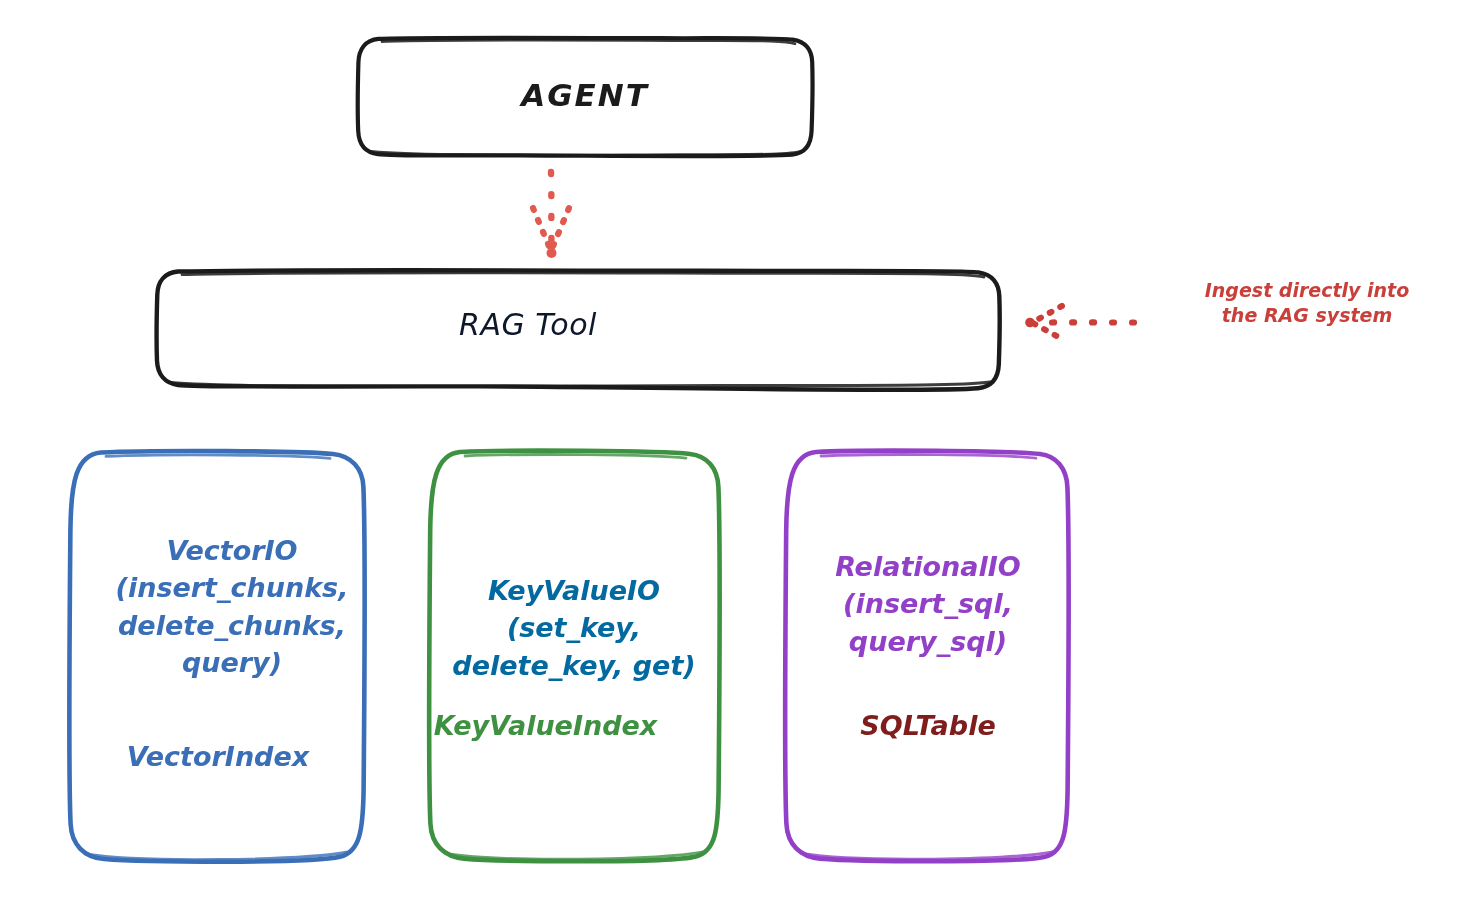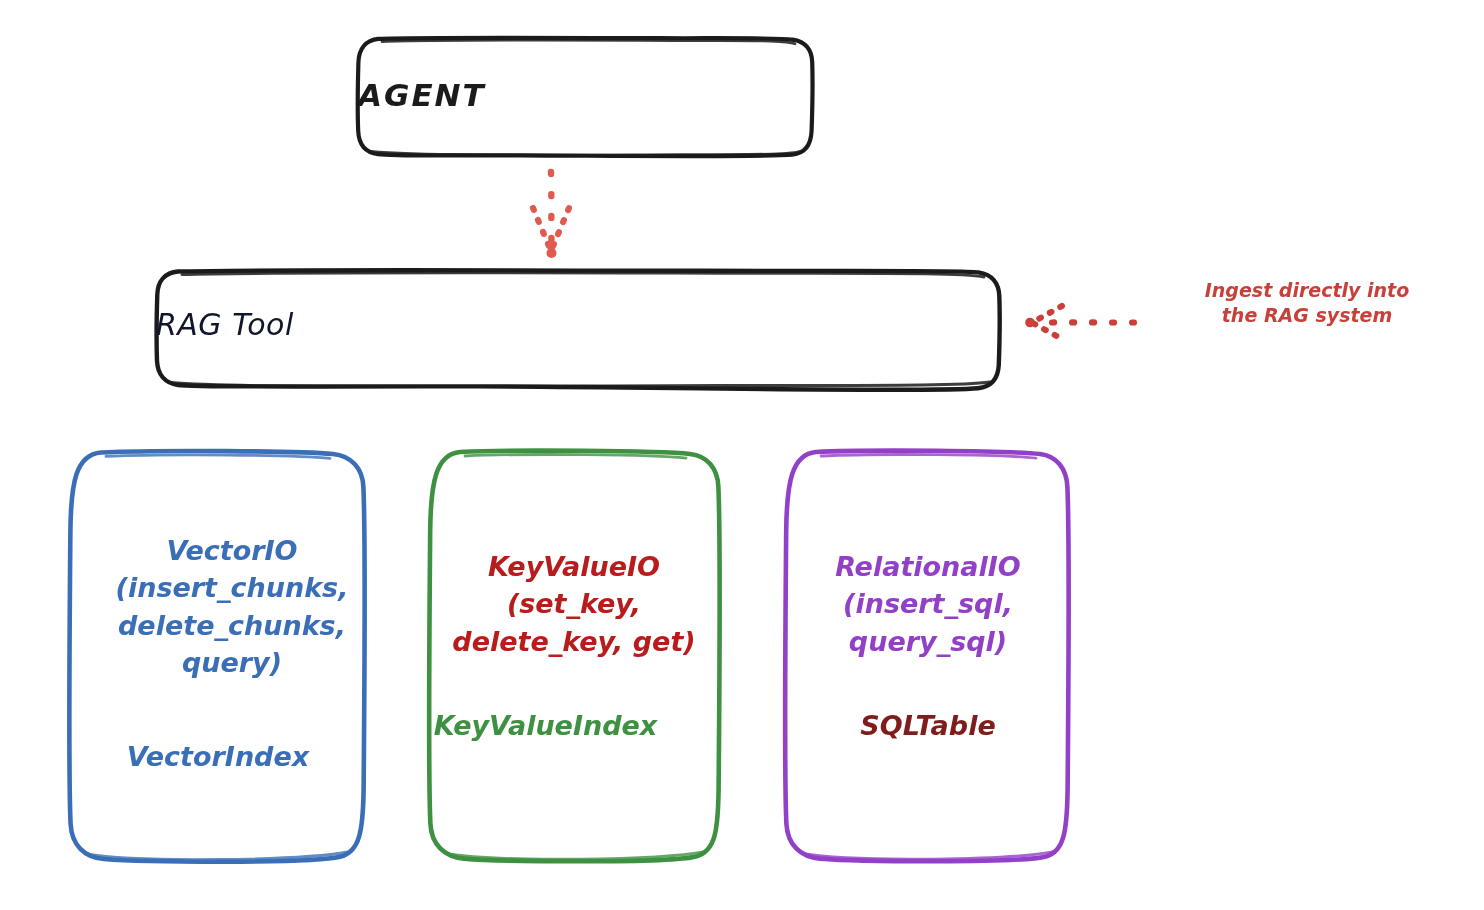--- a/index.html
+++ b/index.html
@@ -16,20 +16,21 @@
   }
   #canvas {
     position: absolute;
     left: 0;
     top: 0;
     width: 1484px;
     height: 910px;
   }
   .node-label {
     position: absolute;
+    text-align: center;
     line-height: 1.32;
     white-space: pre-line;
     font-family: "DejaVu Sans", sans-serif;
     font-style: italic;
     pointer-events: none;
   }
   
   #agent-label {
     left: 358px;
     top: 75px;
@@ -56,21 +57,21 @@
     font-family: "DejaVu Sans", sans-serif;
     font-style: italic;
     font-weight: 600;
     font-size: 27px;
     line-height: 1.38;
     white-space: pre-line;
     pointer-events: none;
   }
   #vector-api    { left: 84px;  top: 532px; width: 296px; color: #3a6fb8; }
   #vector-index  { left: 70px;  top: 738px; width: 296px; color: #3a6fb8; }
-  #kv-api        { left: 428px; top: 548px; width: 292px; color: #b91c1c; text-align: center; }
+  #kv-api        { left: 428px; top: 572px; width: 292px; color: #0369a1; text-align: center; }
   #kv-index      { left: 428px; top: 707px; width: 235px; color: #3f9142; }
   #rel-api       { left: 786px; top: 548px; width: 284px; color: #9340c8; }
   #rel-index     { left: 786px; top: 707px; width: 284px; color: #7f1d1d; }
 
   
   #annotation {
     position: absolute;
     left: 1140px;
     top: 278px;
     width: 334px;

